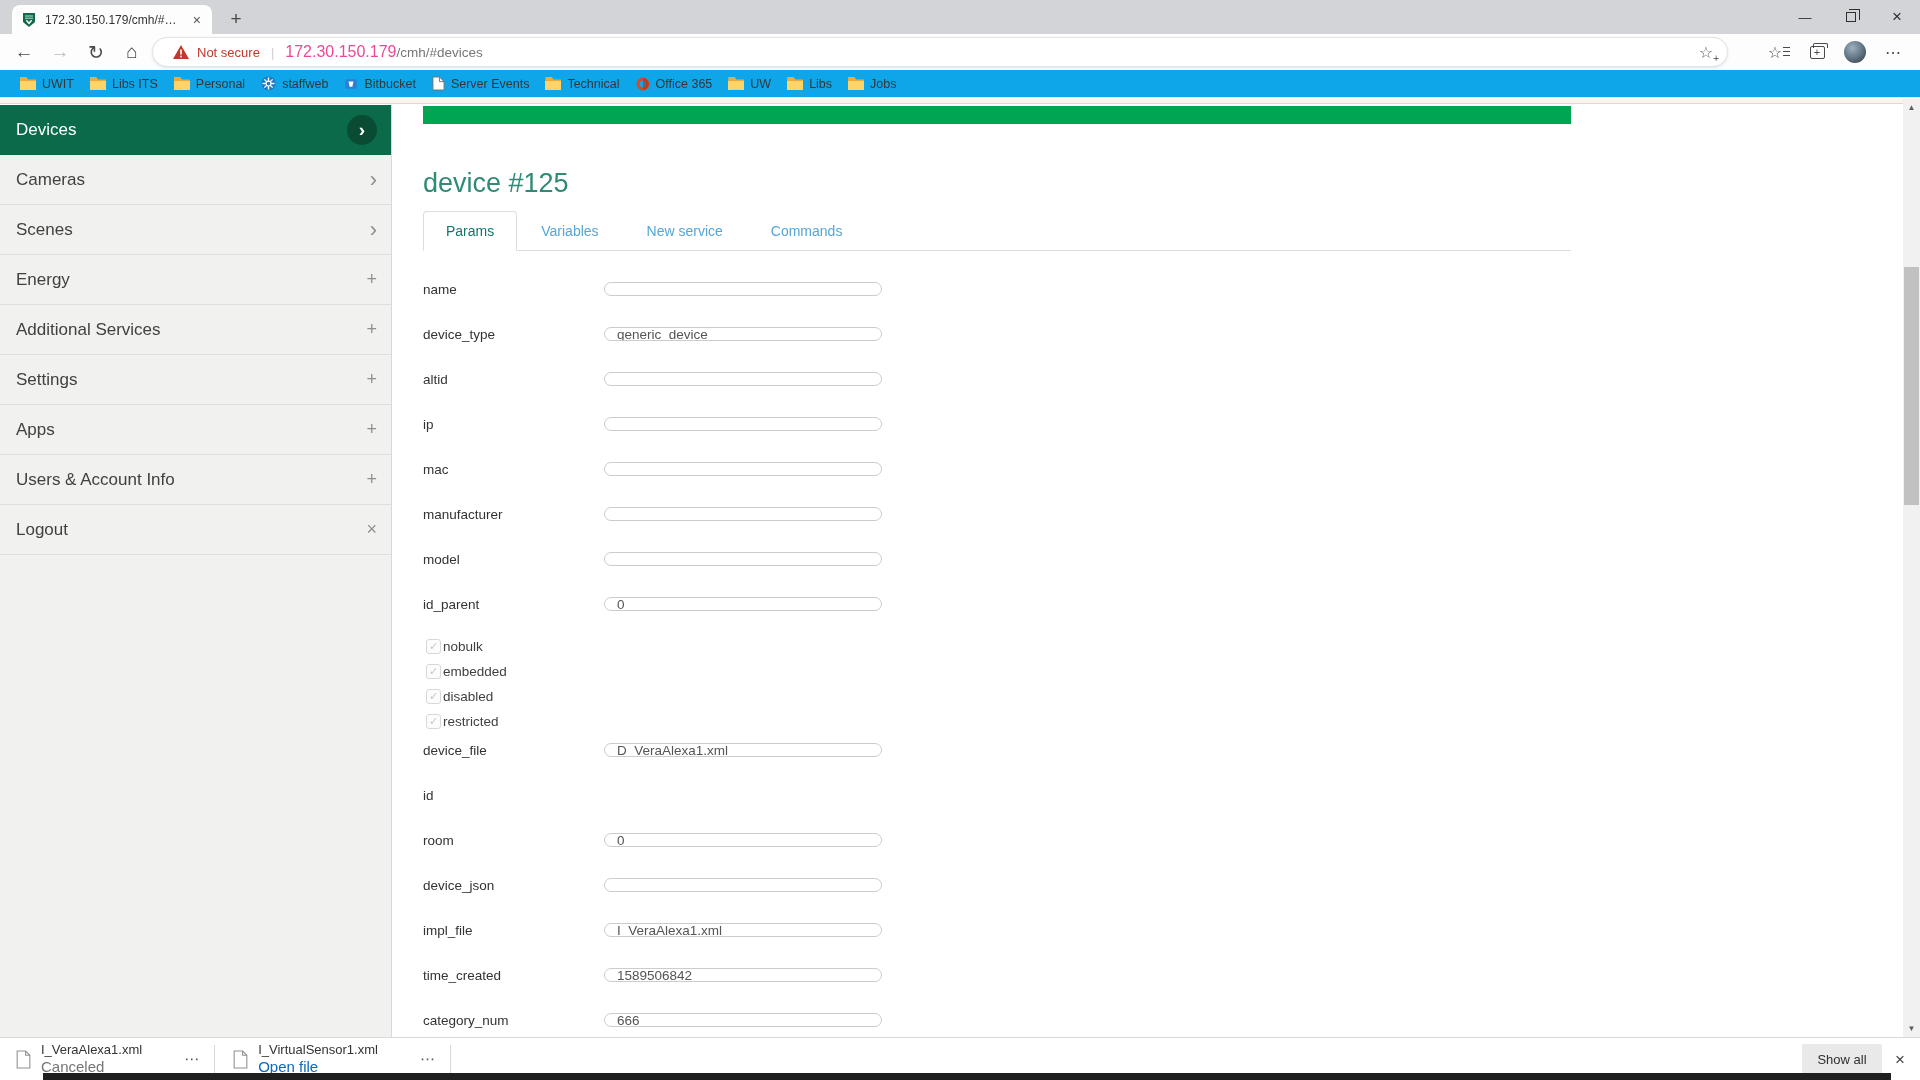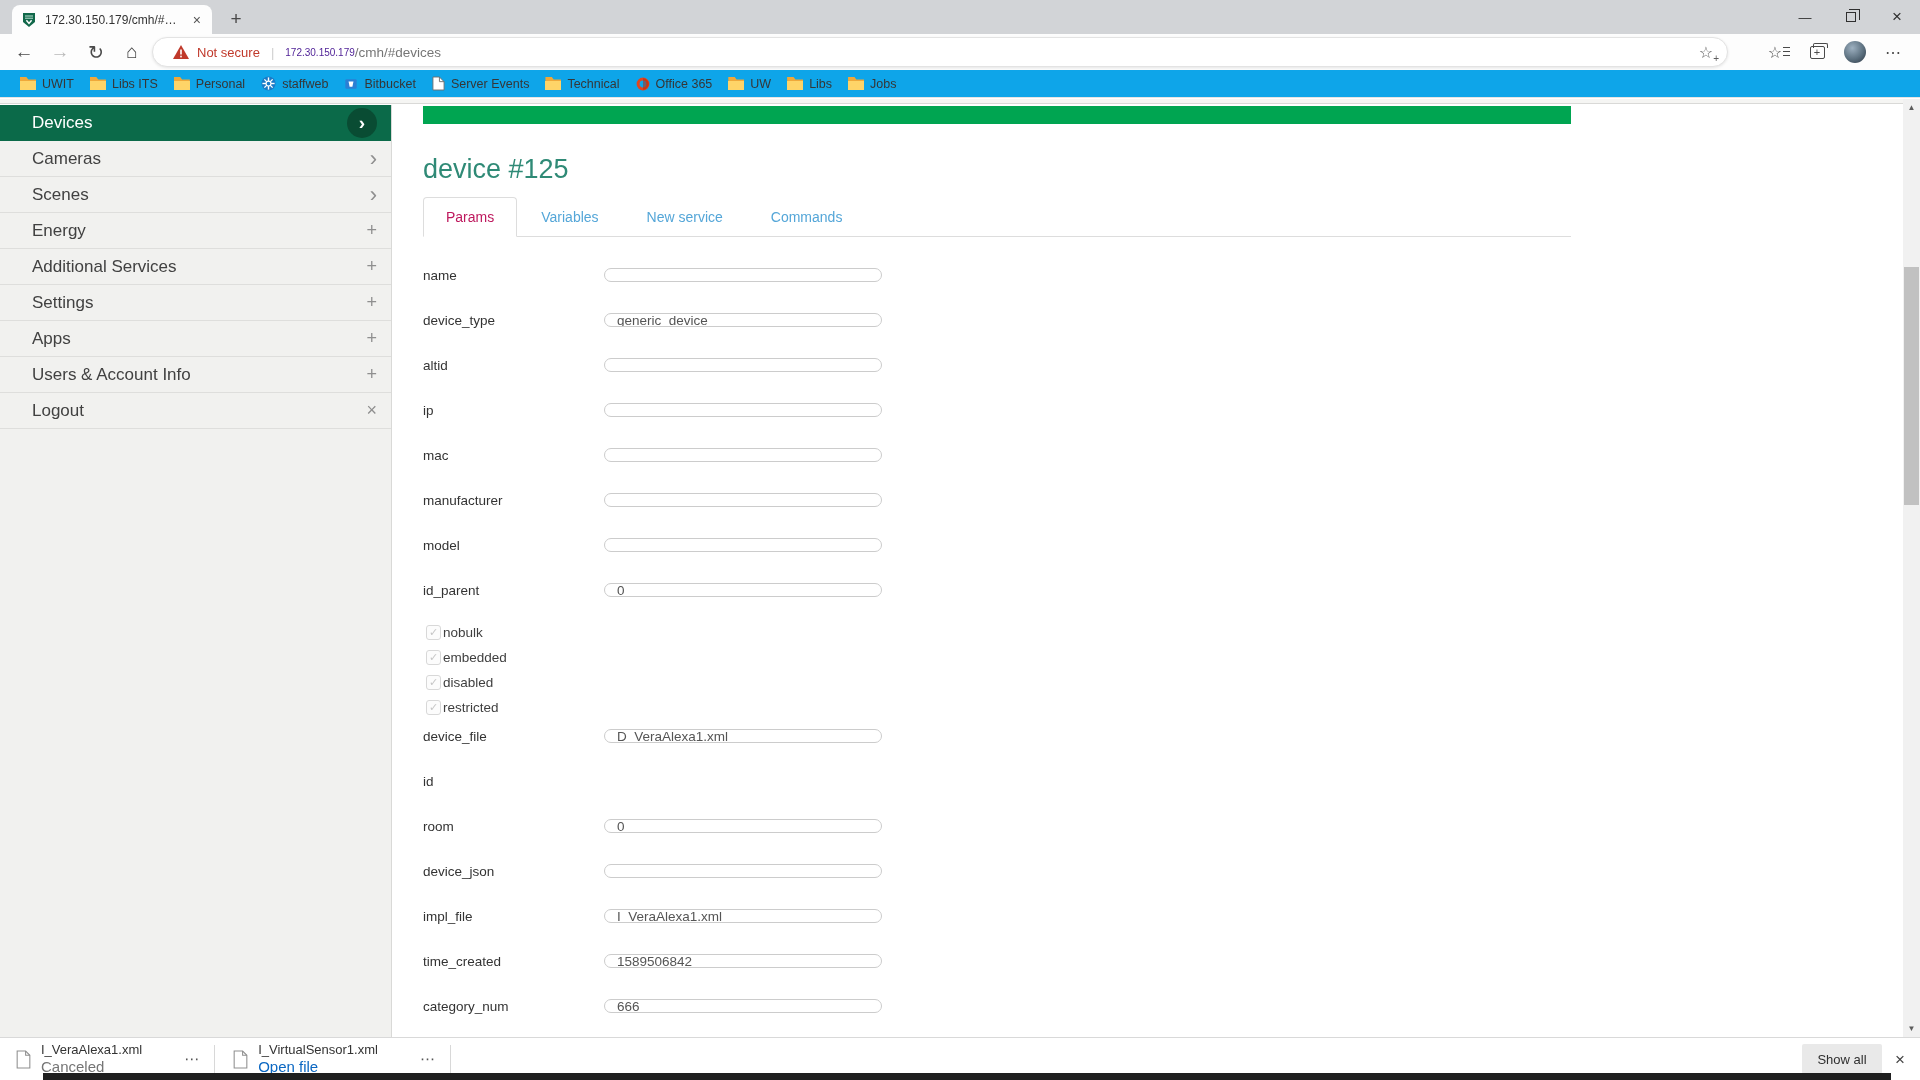--- a/index.html
+++ b/index.html
@@ -29,21 +29,21 @@
   .navbtns{position:absolute;left:6px;top:0;height:36px;display:flex;}
   .navbtn{width:36px;height:36px;display:flex;align-items:center;justify-content:center;
           font-size:19px;color:#4a4a4a;}
   .navbtn.disabled{color:#b9b9b9;}
   .addrbar{position:absolute;left:152px;top:3px;width:1576px;height:30px;background:#fff;
            border:1px solid #e3e3e3;border-radius:15px;box-shadow:0 1px 3px rgba(0,0,0,.10);
            display:flex;align-items:center;padding:0 14px;}
   .warn-tri{width:16px;height:14px;flex:0 0 16px;margin-left:6px;}
   .notsecure{color:#c0392b;font-size:13px;margin-left:8px;}
   .addr-div{color:#cfcfcf;margin:0 11px;font-size:13px;}
-  .url-host{color:#4c1d95;font-size:10px;}
+  .url-host{color:#ec4899;font-size:16px;}
   .url-path{color:#767676;font-size:13.5px;}
   .addr-right{margin-left:auto;display:flex;align-items:center;color:#5d5d5d;}
   .starplus{position:relative;font-size:16px;}
   .starplus .sp{position:absolute;right:-6px;bottom:-2px;font-size:10px;}
   .toolbtns{position:absolute;right:8px;top:0;height:36px;display:flex;align-items:center;}
   .toolbtn{width:38px;height:36px;display:flex;align-items:center;justify-content:center;
            color:#4a4a4a;font-size:16px;position:relative;}
   .favlines{display:flex;align-items:center;}
   .favlines .lines{width:7px;height:10px;margin-left:1px;
       background:repeating-linear-gradient(#4a4a4a 0 1.5px,transparent 1.5px 4px);}
@@ -65,36 +65,36 @@
   .folder-ic::after{content:"";position:absolute;left:0;right:0;top:4px;bottom:0;background:#fed468;}
   .bm svg{display:block;}
 
   
   .page{position:absolute;left:0;top:99px;right:0;bottom:43px;background:#fff;}
   .page-topstrip{position:absolute;left:0;top:0;right:0;height:5px;background:#f5f5f3;
                  border-bottom:1px solid #d9d9d7;}
 
   .sidebar{position:absolute;left:0;top:6px;width:392px;bottom:0;background:#f1f1ef;
            border-right:1px solid #d9d9d7;}
-  .side-item{height:36px;display:flex;align-items:center;padding:0 14px 0 32px;
+  .side-item{height:50px;display:flex;align-items:center;padding:0 14px 0 16px;
              border-bottom:1px solid #dededc;font-size:17px;color:#414141;position:relative;}
   .side-item .gl{margin-left:auto;color:#8f8f8f;font-size:18px;}
   .side-item .gl.chev{font-size:22px;line-height:0;}
   .side-item.active{background:#0b6a49;color:#fff;border-bottom-color:#0b6a49;}
   .side-item.active .circle{margin-left:auto;width:30px;height:30px;border-radius:50%;
       background:#094c33;display:flex;align-items:center;justify-content:center;}
   .side-item.active .circle .gl{margin:0;color:#fff;font-weight:bold;font-size:19px;line-height:0;}
 
   .content{position:absolute;left:393px;top:6px;right:17px;bottom:0;background:#fff;overflow:hidden;}
   .container{margin-left:30px;width:1148px;}
   .green-bar{height:18px;background:#00a551;margin-top:1px;}
-  h1.devtitle{margin:30px 0 0 0;font-size:27px;font-weight:400;color:#2f8a76;}
+  h1.devtitle{margin:44px 0 0 0;font-size:27px;font-weight:400;color:#2f8a76;}
   .tabs{margin-top:12px;border-bottom:1px solid #ddd;display:flex;align-items:flex-end;}
   .tab-item{font-size:14px;color:#54a6d8;padding:11px 24px;}
-  .tab-item.active{color:#be185d;background:#fff;border:1px solid #ddd;border-bottom:1px solid #fff;
+  .tab-item.active{color:#0f766e;background:#fff;border:1px solid #ddd;border-bottom:1px solid #fff;
                    margin-bottom:-1px;border-radius:4px 4px 0 0;padding:11px 22px;}
 
   .form{padding-top:23px;}
   .frow{display:flex;align-items:center;height:30px;margin-bottom:15px;}
   .frow label{width:181px;font-size:13.5px;color:#333;}
   .frow input{width:278px;height:14px;border:1px solid #ccc;border-radius:16px;padding:0 12px;
               font:13.5px "Liberation Sans",sans-serif;color:#555;outline:none;background:#fff;}
   .cbx-group{margin:10px 0 1px 3px;}
   .cbx-row{display:flex;align-items:center;height:25px;font-size:13.5px;color:#3f3f3f;}
   .cbx{width:15px;height:15px;border:1px solid #d8d8d8;border-radius:3px;background:#fcfcfc;

